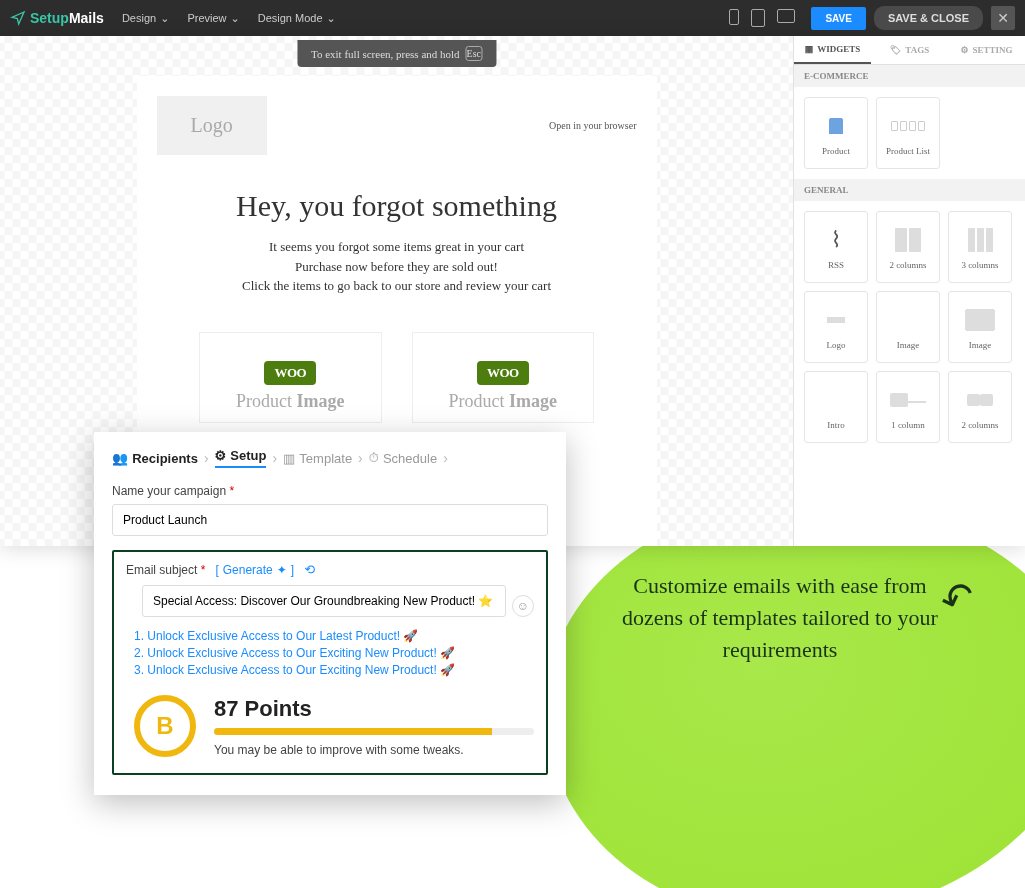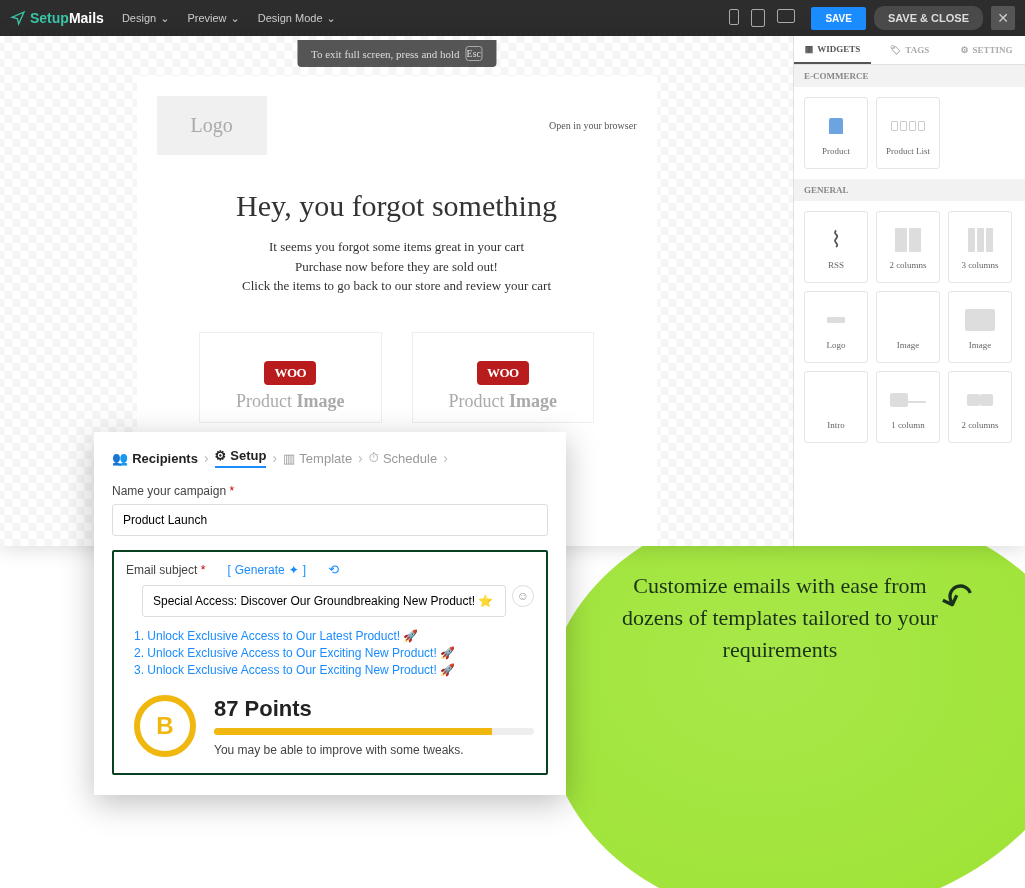--- a/index.html
+++ b/index.html
@@ -30,21 +30,21 @@
 .esc-key { border: 1px solid #aaa; padding: 1px 0; border-radius: 3px; font-size: 10px; }
 
 .email-canvas { background: #fff; width: 520px; margin-top: 40px; padding: 20px; }
 .email-row1 { display: flex; justify-content: space-between; align-items: center; margin-bottom: 34px; }
 .logo-box { background: #f0f0f0; color: #aaa; padding: 18px 34px; font-size: 20px; }
 .browser-link { font-size: 10px; color: #555; }
 .email-h1 { text-align: center; font-size: 30px; font-weight: 400; color: #333; margin-bottom: 14px; }
 .email-body { text-align: center; font-size: 13px; color: #333; line-height: 1.5; margin-bottom: 36px; }
 .product-row { display: flex; gap: 30px; justify-content: center; }
 .product-card { border: 1px solid #eee; padding: 28px 36px 10px; text-align: center; }
-.woo-badge { display: inline-block; background: #b91c1c; color: #fff; font-weight: 700; padding: 4px 10px; border-radius: 4px; font-size: 13px; letter-spacing: -0.5px; margin-bottom: 6px; }
+.woo-badge { display: inline-block; background: #4d7c0f; color: #fff; font-weight: 700; padding: 4px 10px; border-radius: 4px; font-size: 13px; letter-spacing: -0.5px; margin-bottom: 6px; }
 .prod-img-label { color: #aaa; font-size: 18px; }
 .prod-img-label strong { font-weight: 700; }
 
 
 .right-panel { width: 232px; background: #fff; border-left: 1px solid #e0e0e0; font-size: 11px; color: #666; }
 .panel-tabs { display: flex; border-bottom: 1px solid #e0e0e0; }
 .panel-tab { flex: 1; text-align: center; padding: 8px 4px; display: flex; align-items: center; justify-content: center; gap: 4px; cursor: pointer; color: #aaa; font-size: 9px; font-weight: 600; }
 .panel-tab.active { color: #555; background: #fff; border-bottom: 2px solid #555; }
 .panel-section-h { background: #f2f2f2; padding: 6px 10px; font-size: 9px; font-weight: 600; color: #888; }
 .widget-grid { display: flex; flex-wrap: wrap; gap: 8px; padding: 10px; }
@@ -65,24 +65,24 @@
 .wizard-step { display: flex; align-items: center; gap: 4px; }
 .wizard-step.active { color: #222; font-weight: 600; border-bottom: 2px solid #1a8cff; padding-bottom: 3px; }
 .wizard-step.done { color: #222; font-weight: 600; }
 .chev { color: #bbb; font-size: 14px; }
 
 .field-label { font-size: 12px; color: #444; margin-bottom: 6px; }
 .req { color: #c00; }
 .text-input { width: 100%; border: 1px solid #ddd; border-radius: 3px; padding: 8px 10px; font-size: 12px; margin-bottom: 14px; }
 
 .highlight-box { border: 2px solid #0a4022; padding: 10px 12px 16px; border-radius: 2px; }
-.subject-row { display: flex; align-items: center; gap: 22px; margin-bottom: 8px; }
+.subject-row { display: flex; align-items: center; gap: 10px; margin-bottom: 8px; }
 .generate-link { color: #1a8cff; font-size: 12px; cursor: pointer; display: flex; align-items: center; gap: 4px; }
 .refresh-icon { color: #1a8cff; font-size: 13px; cursor: pointer; }
-.subject-input-wrap { display: flex; align-items: flex-start; gap: 6px; margin-bottom: 12px; padding-left: 16px; }
+.subject-input-wrap { display: flex; align-items: flex-end; gap: 6px; margin-bottom: 12px; padding-left: 16px; }
 .subject-input { flex: 1; border: 1px solid #ddd; border-radius: 3px; padding: 8px 10px; font-size: 12px; }
 .emoji-btn { width: 22px; height: 22px; border: 1px solid #ddd; border-radius: 50%; display: flex; align-items: center; justify-content: center; cursor: pointer; font-size: 12px; color: #999; }
 
 .suggestions-h { color: #c0392b; font-weight: 700; font-style: italic; font-size: 14px; margin-bottom: 8px; margin-left: 8px; }
 .suggestions-list { margin-left: 8px; margin-bottom: 18px; }
 .suggestions-list li { font-size: 12px; color: #1a8cff; margin-bottom: 3px; list-style-position: inside; cursor: pointer; }
 
 .score-row { display: flex; align-items: center; gap: 18px; margin-left: 8px; }
 .score-badge { width: 62px; height: 62px; border-radius: 50%; border: 6px solid #f0b70f; display: flex; align-items: center; justify-content: center; font-size: 24px; font-weight: 800; color: #f0b70f; }
 .score-right { flex: 1; }

